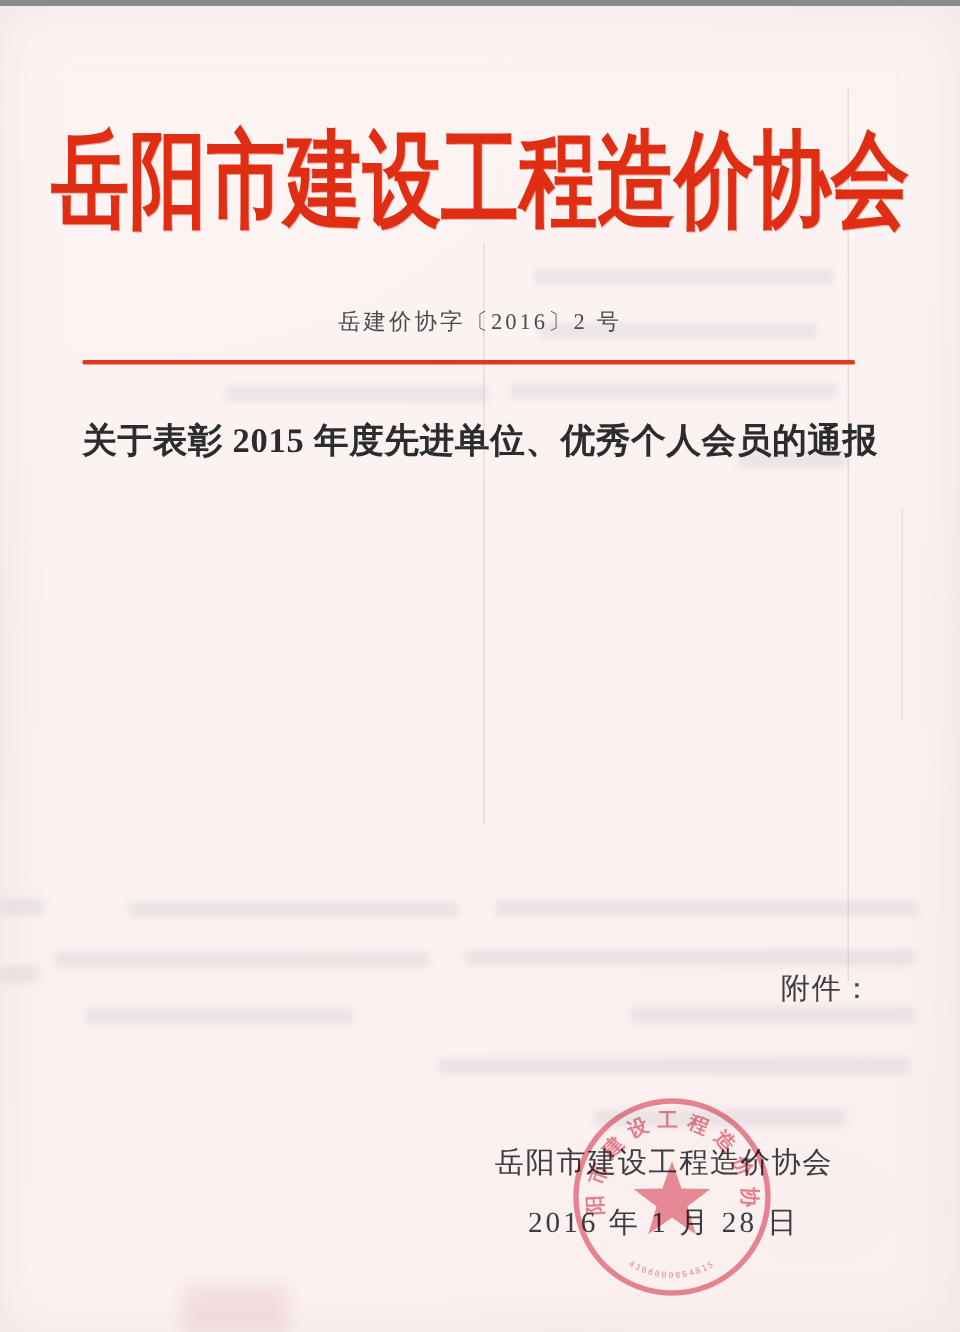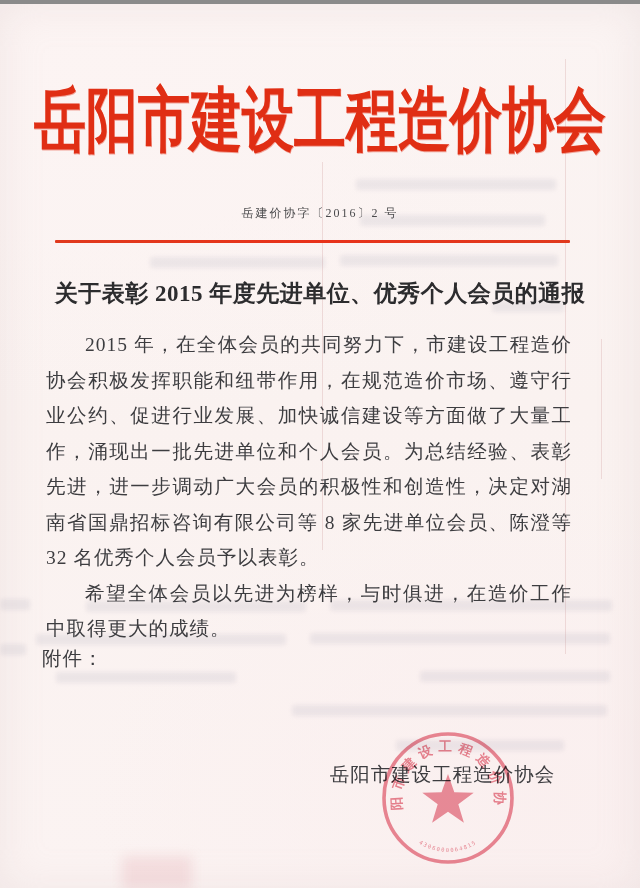--- a/index.html
+++ b/index.html
@@ -29,21 +29,21 @@
     letter-spacing: 0px;
     transform: scaleY(1.35);
     transform-origin: 50% 50%;
     white-space: nowrap;
     text-shadow: 0.5px 0.5px 0 rgba(224,46,20,0.4);
   }
   .doc-number {
     position: absolute;
     top: 201px; left: 0; width: 100%;
     text-align: center;
-    font-size: 12px;
+    font-size: 15px;
     color: #4a4a4c;
     letter-spacing: 2px;
   }
   .red-line {
     position: absolute;
     top: 236px; left: 55px;
     width: 515px; height: 3px;
     background: linear-gradient(90deg, #e0391d, #e8321a 50%, #e0391d);
     border-radius: 1px;
   }
@@ -71,21 +71,21 @@
   }
   .body-text p { text-indent: 2em; }
 
   .attachments {
     position: absolute;
     top: 641px; left: 42px; width: 540px;
     font-size: 19.5px;
     color: #3d3d40;
     letter-spacing: 1px;
   }
-  .attachments .att-row { display: flex; }
+  .attachments .att-row { display: flex; justify-content: flex-end; }
   .attachments .att-row + .att-row { margin-top: 11px; }
   .att-label { white-space: nowrap; }
   .att-spacer { visibility: hidden; white-space: nowrap; }
 
   
   .sign-block {
     position: absolute;
     top: 757px; left: 325px; width: 235px;
     text-align: center;
     font-size: 19.5px;
@@ -149,33 +149,30 @@
   <div class="ghost pinkish" style="left:122px; top:852px; width:70px; height:34px; filter:blur(6px);"></div>
 
   <div class="org-title">岳阳市建设工程造价协会</div>
 
   <div class="doc-number">岳建价协字〔2016〕2 号</div>
 
   <div class="red-line"></div>
 
   <div class="doc-title">关于表彰 2015 年度先进单位、优秀个人会员的通报</div>
 
-  <div class="body-text">
-    <p>2015 年，在全体会员的共同努力下，市建设工程造价协会积极发挥职能和纽带作用，在规范造价市场、遵守行业公约、促进行业发展、加快诚信建设等方面做了大量工作，涌现出一批先进单位和个人会员。为总结经验、表彰先进，进一步调动广大会员的积极性和创造性，决定对湖南省国鼎招标咨询有限公司等 8 家先进单位会员、陈澄等 32 名优秀个人会员予以表彰。</p>
-    <p>希望全体会员以先进为榜样，与时俱进，在造价工作中取得更大的成绩。</p>
-  </div>
 
   <div class="attachments">
     <div class="att-row">
       <span class="att-label">附件：</span>
     </div>
   </div>
 
   <div class="sign-block">
     <div>岳阳市建设工程造价协会</div>
+    <div class="sign-date">2016 年 1 月 28 日</div>
   </div>
 
   <svg class="seal" viewBox="0 0 140 140">
     <defs>
       <path id="ringPath" d="M 25.8 86.1 A 47 47 0 1 1 114.2 86.1" fill="none"></path>
       <path id="serialPath" d="M 25.8 101 A 54 54 0 0 0 114.2 101" fill="none"></path>
     </defs>
     <circle cx="70" cy="70" r="64" fill="none" stroke="#e05468" stroke-width="3.6" stroke-opacity="0.85"></circle>
     <polygon points="70,46 76.3,64.3 95.7,64.7 80.3,76.3 85.9,94.8 70,83.8 54.1,94.8 59.7,76.3 44.3,64.7 63.6,64.3" fill="#e05468" fill-opacity="0.8"></polygon>
     <text font-size="13.5" fill="#e05468" fill-opacity="0.88" letter-spacing="5.5" font-family="Liberation Serif, DejaVu Serif, serif" font-weight="bold">

